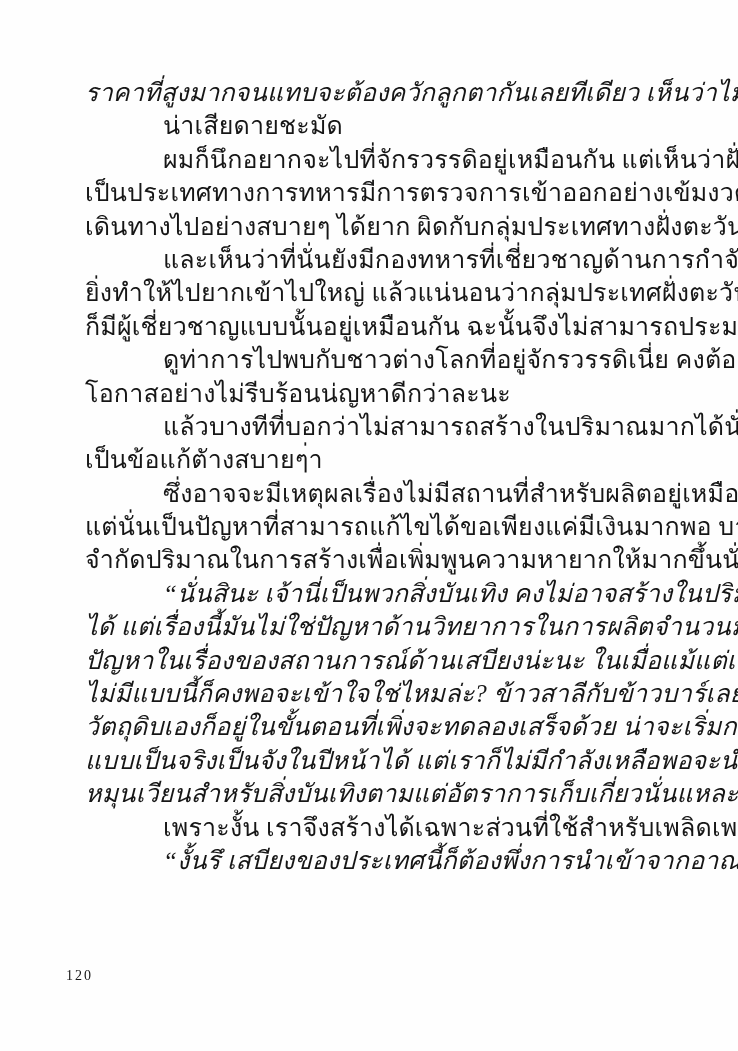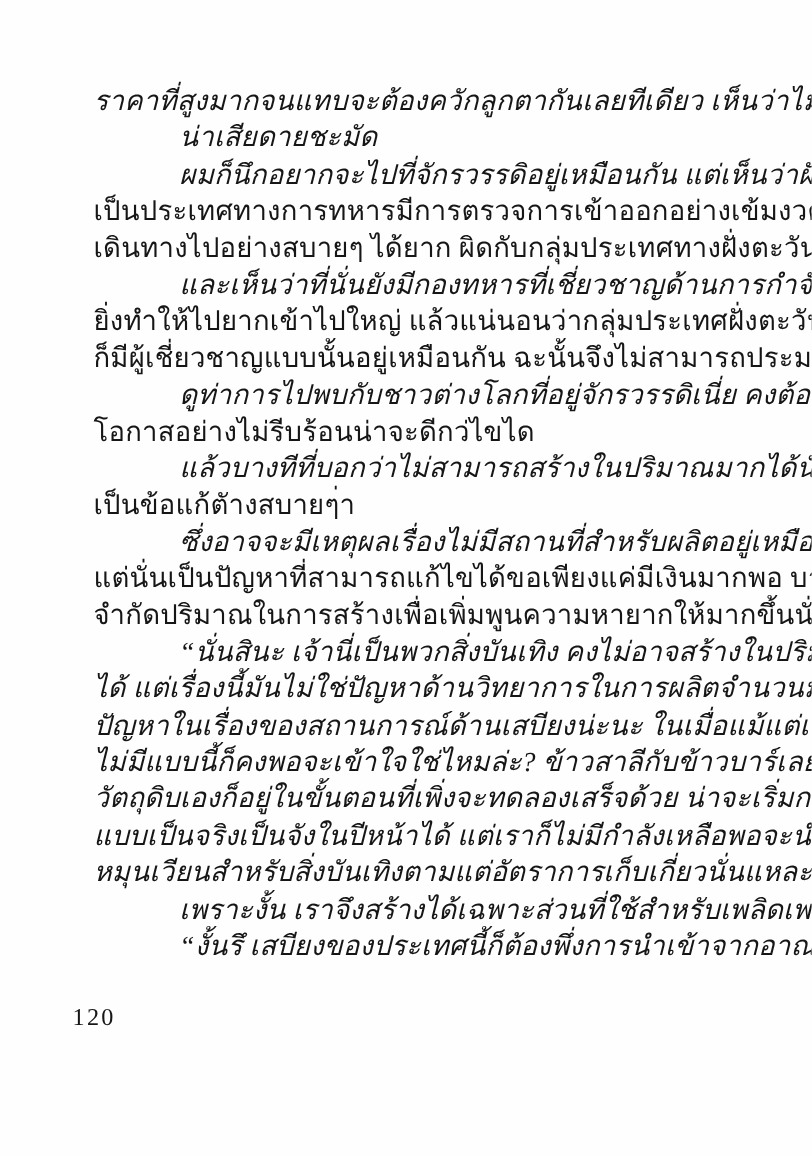--- a/index.html
+++ b/index.html
@@ -24,50 +24,49 @@
   }
   .line {
     font-size: 25px;
     line-height: 33.4px;
     height: 33.4px;
     white-space: nowrap;
     letter-spacing: 0.2px;
   }
   .line.indent {
     padding-left: 78px;
-    font-style: italic;
   }
   .line.italic {
     font-style: italic;
   }
   .page-number {
     position: absolute;
     left: 66px;
-    top: 912px;
-    font-size: 22px;
+    top: 968px;
+    font-size: 14px;
     letter-spacing: 2px;
     font-family: "Liberation Serif", "DejaVu Serif", serif;
     color: #161616;
   }
 </style>
 </head>
 <body>
 
 <div class="book-page">
   <div class="text-block">
     <div class="line italic">ราคาที่สูงมากจนแทบจะต้องควักลูกตากันเลยทีเดียว  เห็นว่าไม่สามารถ</div>
     <div class="line indent">น่าเสียดายชะมัด</div>
     <div class="line indent">ผมก็นึกอยากจะไปที่จักรวรรดิอยู่เหมือนกัน  แต่เห็นว่าฝั่งนั้น</div>
     <div class="line">เป็นประเทศทางการทหารมีการตรวจการเข้าออกอย่างเข้มงวด  ดูท่าจะ</div>
     <div class="line">เดินทางไปอย่างสบายๆ ได้ยาก ผิดกับกลุ่มประเทศทางฝั่งตะวันตก</div>
     <div class="line indent">และเห็นว่าที่นั่นยังมีกองทหารที่เชี่ยวชาญด้านการกำจัดอสูรอีก</div>
     <div class="line">ยิ่งทำให้ไปยากเข้าไปใหญ่  แล้วแน่นอนว่ากลุ่มประเทศฝั่งตะวันตกเอง</div>
     <div class="line">ก็มีผู้เชี่ยวชาญแบบนั้นอยู่เหมือนกัน ฉะนั้นจึงไม่สามารถประมาทได้</div>
     <div class="line indent">ดูท่าการไปพบกับชาวต่างโลกที่อยู่จักรวรรดิเนี่ย คงต้องรอคอย</div>
-    <div class="line">โอกาสอย่างไม่รีบร้อนน่าจะดีกว่ไขได</div>
+    <div class="line">โอกาสอย่างไม่รีบร้อนน่ญหาดีกว่าละนะ</div>
     <div class="line indent">แล้วบางทีที่บอกว่าไม่สามารถสร้างในปริมาณมากได้นั่น คงจะ</div>
     <div class="line">เป็นข้อแก้ตัางสบายๆ่า</div>
     <div class="line indent">ซึ่งอาจจะมีเหตุผลเรื่องไม่มีสถานที่สำหรับผลิตอยู่เหมือนกัน</div>
     <div class="line">แต่นั่นเป็นปัญหาที่สามารถแก้ไขได้ขอเพียงแค่มีเงินมากพอ บางที คงจะ</div>
     <div class="line">จำกัดปริมาณในการสร้างเพื่อเพิ่มพูนความหายากให้มากขึ้นนั่นแหละ</div>
     <div class="line indent italic">“นั่นสินะ เจ้านี่เป็นพวกสิ่งบันเทิง คงไม่อาจสร้างในปริมาณมาก</div>
     <div class="line italic">ได้ แต่เรื่องนี้มันไม่ใช่ปัญหาด้านวิทยาการในการผลิตจำนวนมาก แต่เป็น</div>
     <div class="line italic">ปัญหาในเรื่องของสถานการณ์ด้านเสบียงน่ะนะ  ในเมื่อแม้แต่เบียร์ก็ยัง</div>
     <div class="line italic">ไม่มีแบบนี้ก็คงพอจะเข้าใจใช่ไหมล่ะ?  ข้าวสาลีกับข้าวบาร์เลย์ที่เป็น</div>
     <div class="line italic">วัตถุดิบเองก็อยู่ในขั้นตอนที่เพิ่งจะทดลองเสร็จด้วย  น่าจะเริ่มการผลิต</div>

